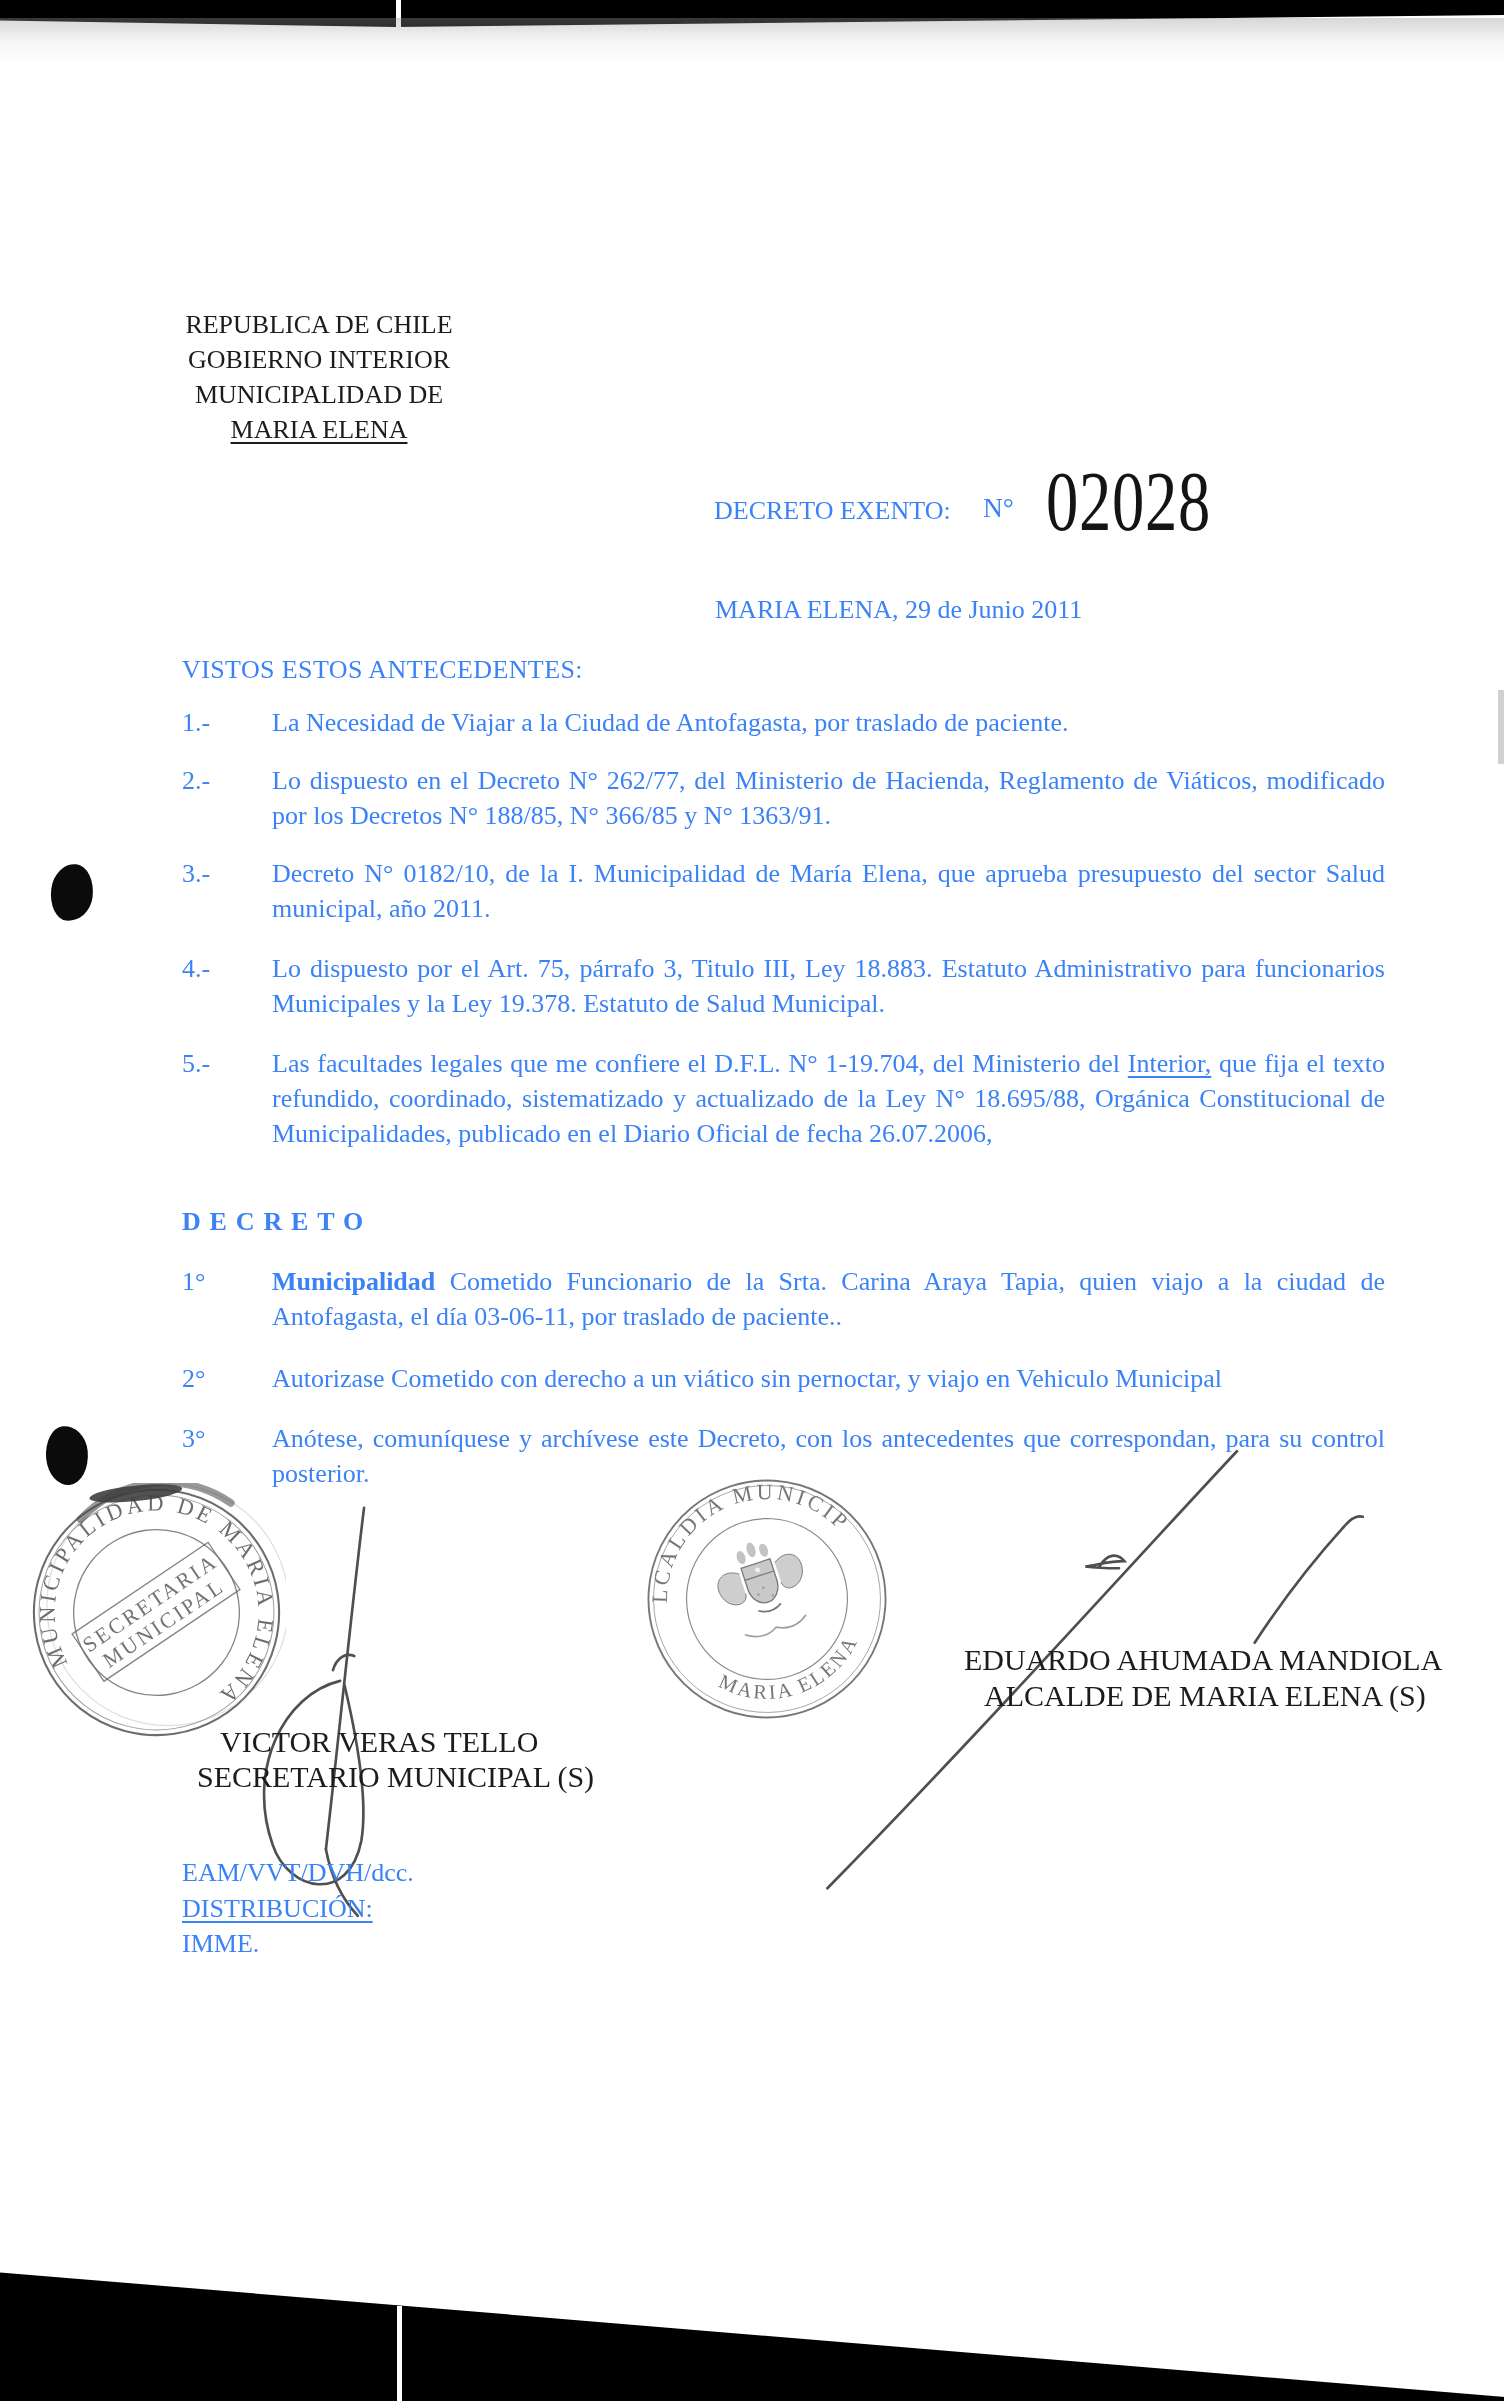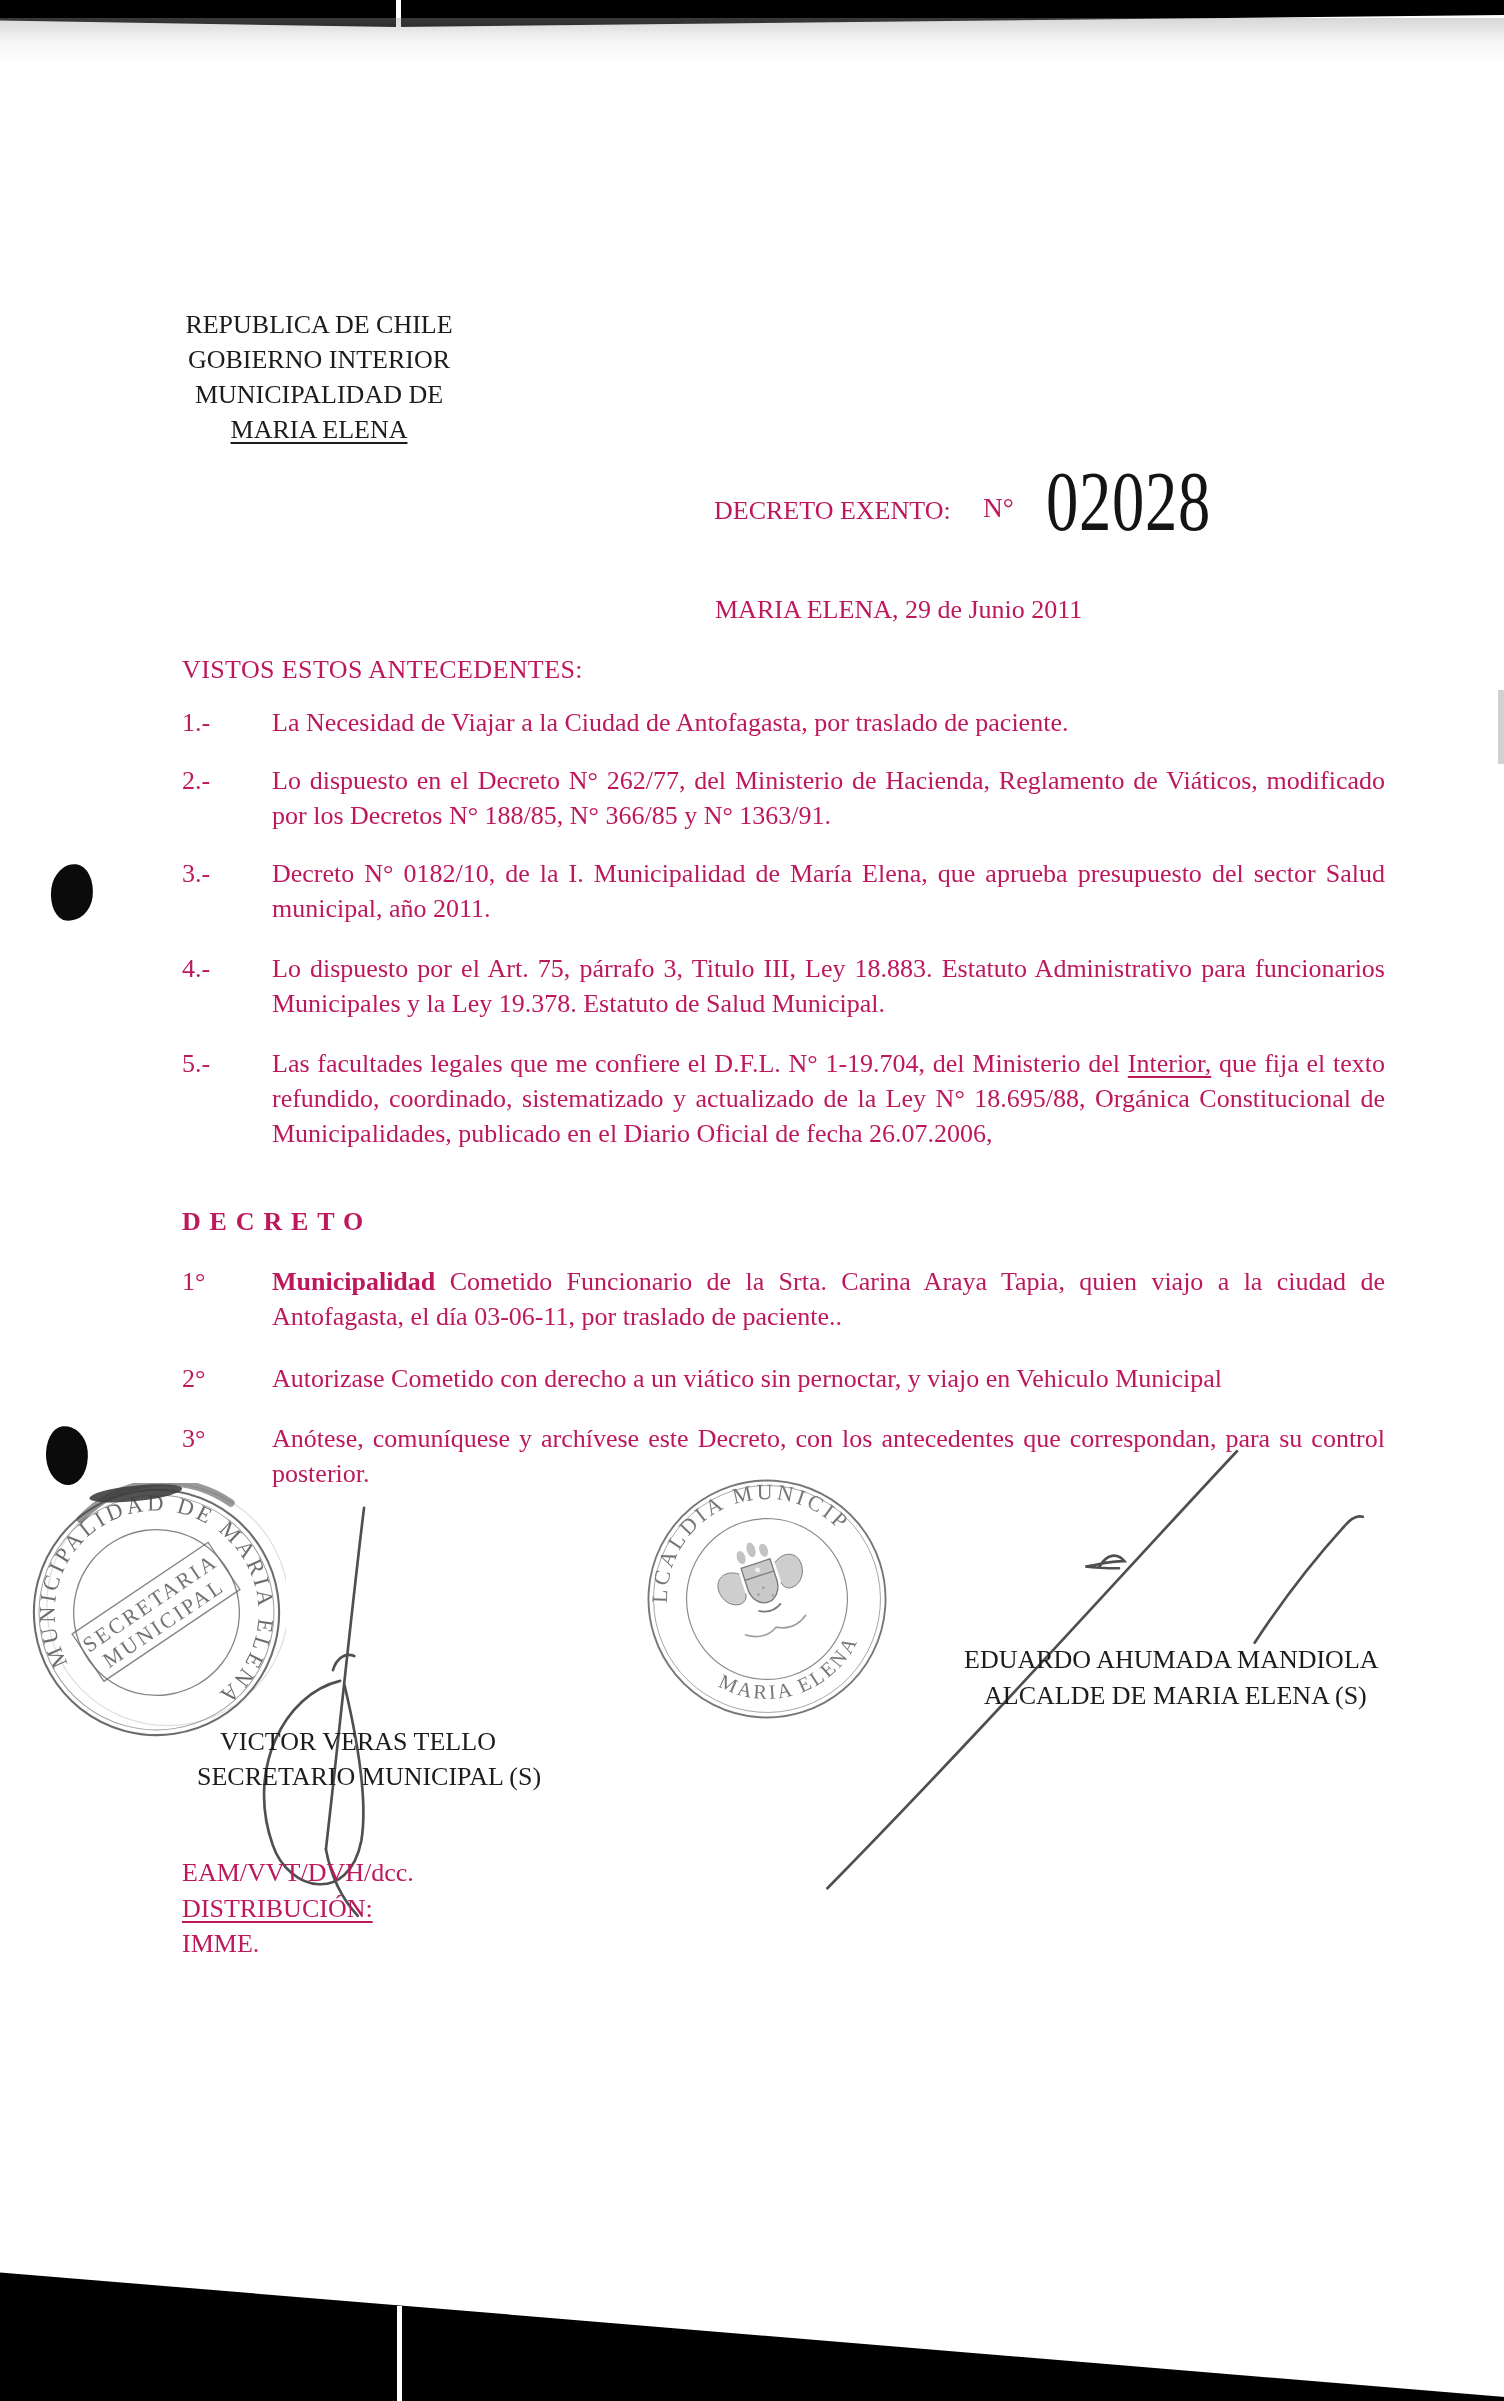--- a/index.html
+++ b/index.html
@@ -2,21 +2,21 @@
 <html style="font-size:14px"><head>
 <meta charset="utf-8">
 <style>
   html,body{margin:0;padding:0;}
   body{
     width:1505px;height:2401px;position:relative;overflow:hidden;
     background:#ffffff;color:#1c1c1c;
     font-family:"Liberation Serif", serif;
   }
   .abs{position:absolute;}
-  .doc{font-size:26px;line-height:35px;color:#be185d;}
+  .doc{font-size:26px;line-height:35px;color:#3b82f6;}
   
   .topbar{left:0;top:0;width:1505px;height:30px;background:#000;
     clip-path:polygon(0 0,1505px 0,1505px 15px,396px 27px,0 20.4px);}
   .topnotch{left:396px;top:0;width:5.3px;height:28px;background:#fff;}
   .topshadow{left:0;top:18px;width:1505px;height:46px;
     background:linear-gradient(to bottom,rgba(150,150,150,.38),rgba(190,190,190,.12) 55%,rgba(255,255,255,0));}
   .bottomwedge{left:0;top:2252px;width:1505px;height:149px;background:#000;
     clip-path:polygon(0 20.4px,1505px 145px,1505px 149px,0 149px);}
   .bottomnotch{left:397px;top:2306px;width:5.3px;height:96px;background:#fff;}
   .edgeart{left:1498px;top:690px;width:7px;height:74px;background:#b9b9b9;opacity:.65;}
@@ -36,21 +36,21 @@
   
   .vheading{left:182px;top:652px;letter-spacing:0.4px;}
   .item{left:182px;width:1206px;}
   .item .num{position:absolute;left:0;top:0;}
   .item .txt{margin-left:90px;width:1113px;text-align:justify;}
   .item .txt.nowrap{white-space:nowrap;}
   .dheading{left:182px;top:1204px;font-weight:bold;letter-spacing:.34em;}
   .lead-bold{font-weight:bold;}
   .u{text-decoration:underline;text-underline-offset:3.5px;}
   
-  .sig-name{font-size:26px;line-height:35px;}
+  .sig-name{font-size:30px;line-height:35px;}
   .sec-name{left:220px;top:1724px;}
   .sec-title{left:197px;top:1759px;text-align:center;}
   .mayor-name{left:964px;top:1642px;}
   .mayor-title{left:984px;top:1678px;}
   
   .f-initials{left:182px;top:1855px;}
   .f-dist{left:182px;top:1891px;text-decoration:underline;text-underline-offset:4.4px;}
   .f-imme{left:182px;top:1926px;}
   svg text{font-family:"Liberation Serif", serif;}
 </style>

